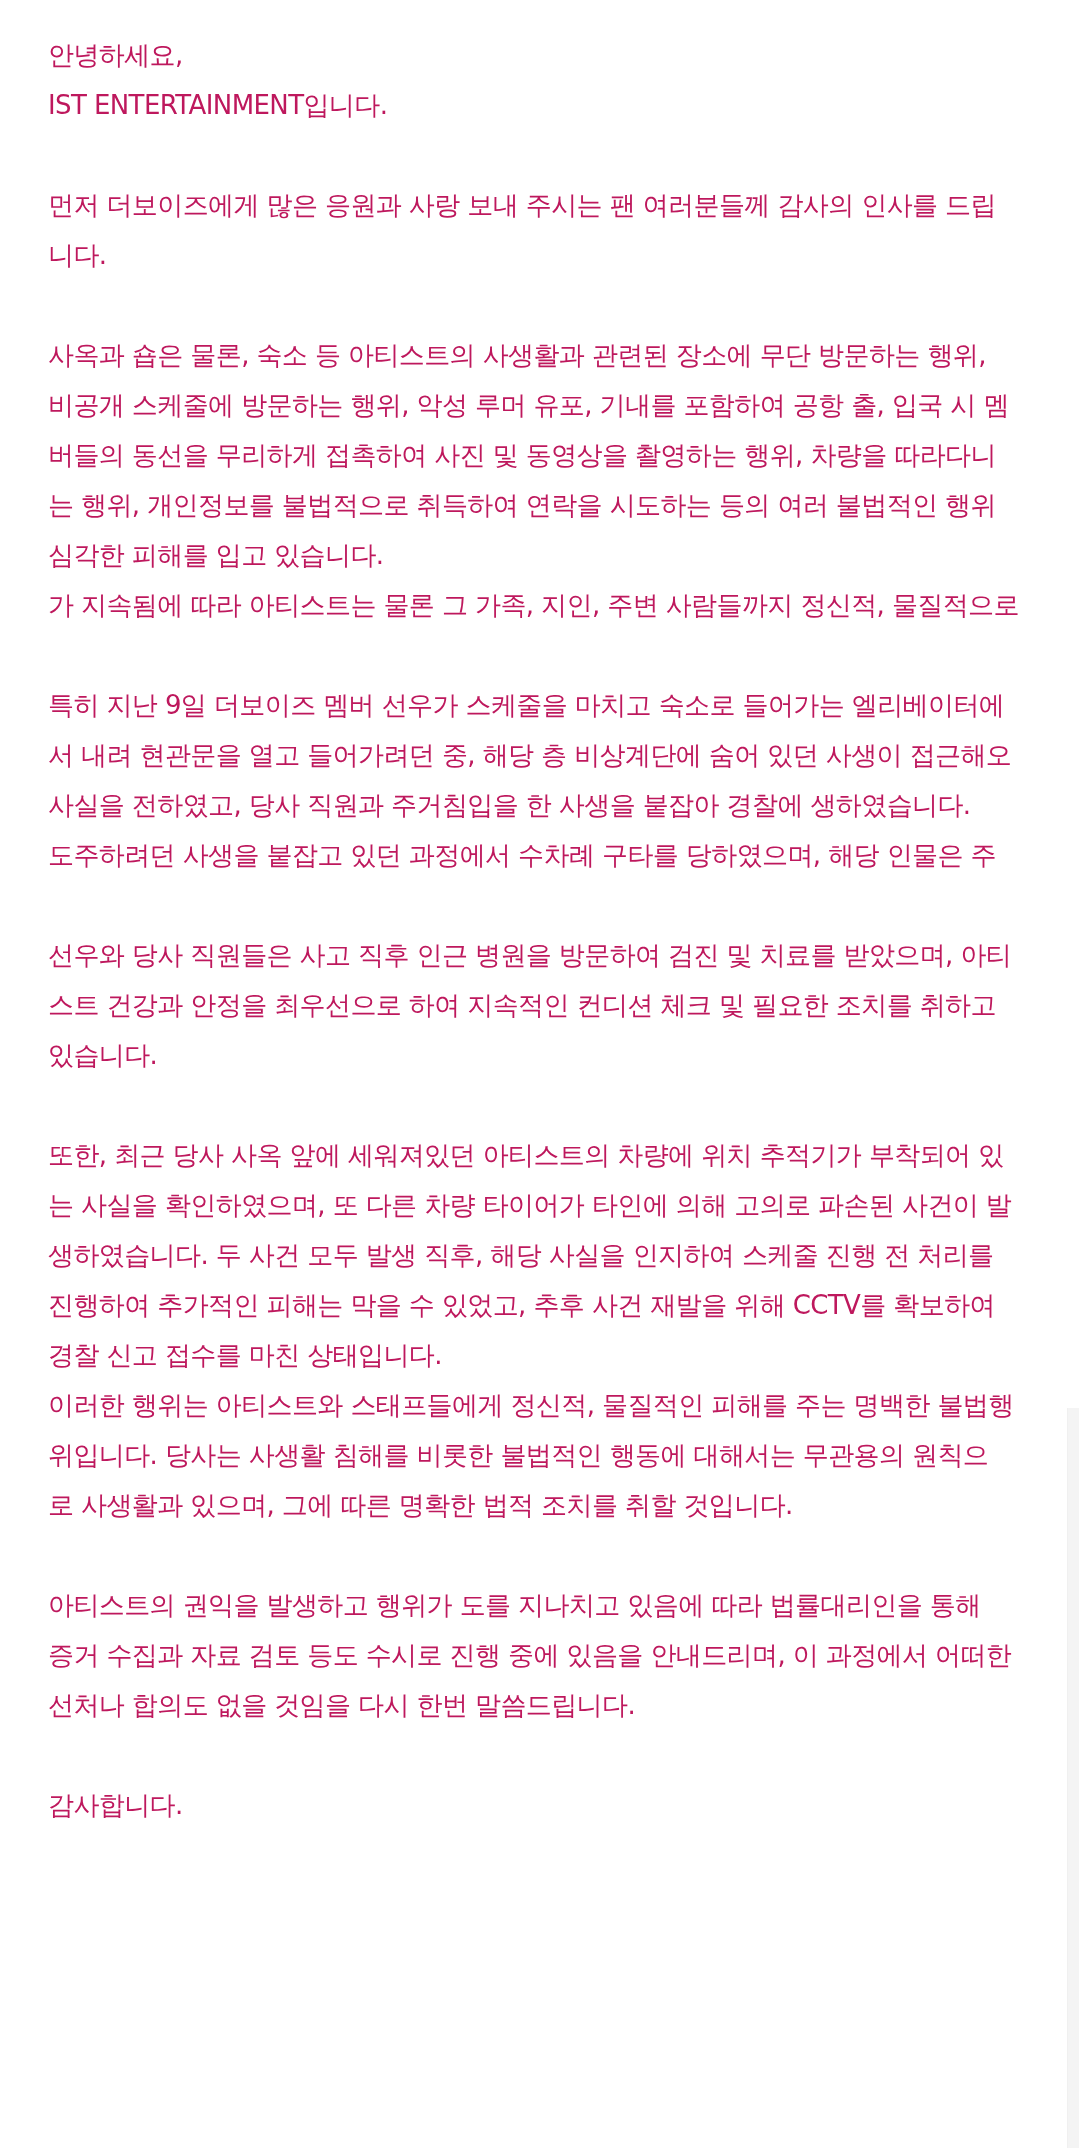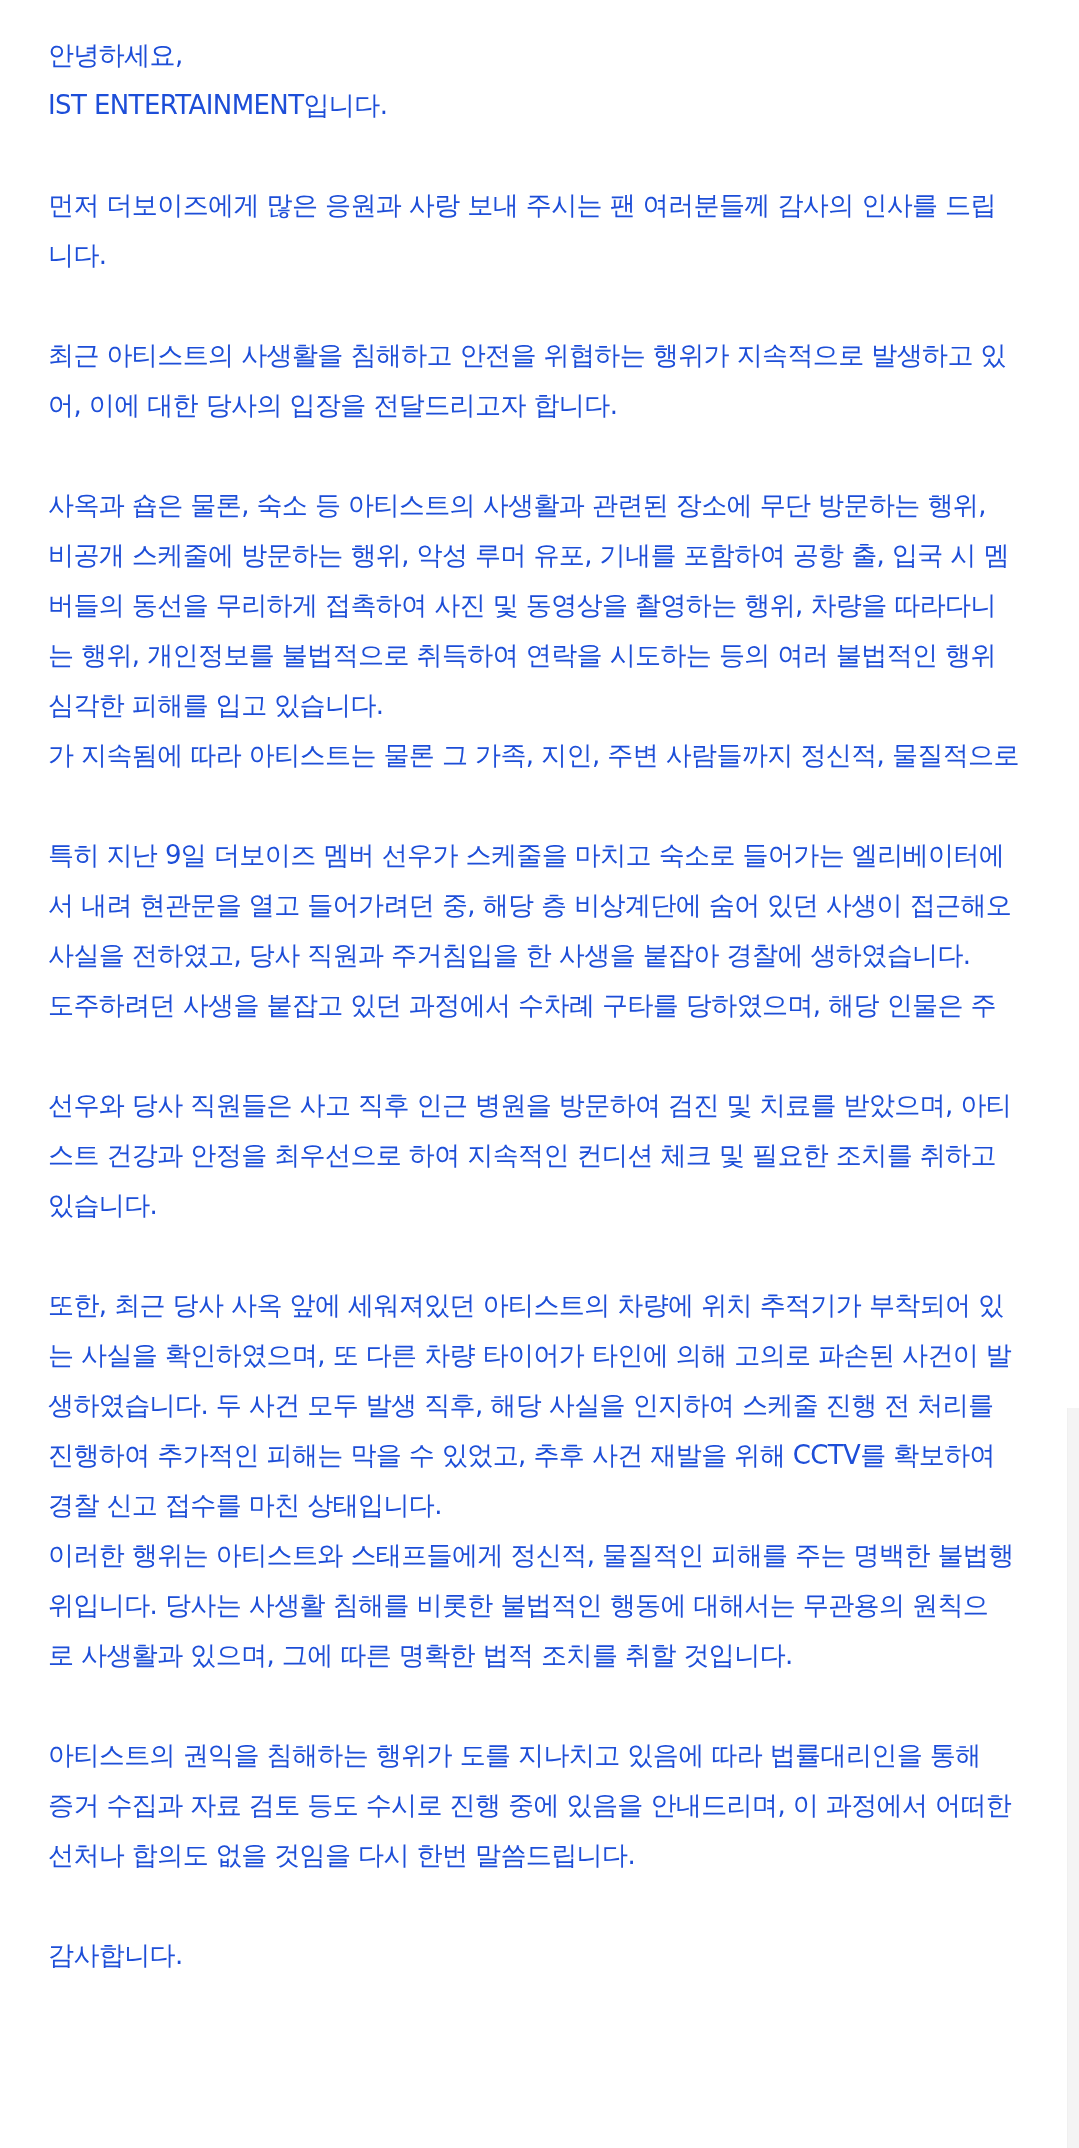--- a/index.html
+++ b/index.html
@@ -11,21 +11,21 @@
     width: 1079px;
     height: 2148px;
     position: relative;
     overflow: hidden;
   }
   .doc {
     position: absolute;
     left: 48px;
     top: 30px;
     width: 1000px;
-    color: #1d4ed8;
+    color: #be185d;
     font-family: "DejaVu Sans", "Liberation Sans", sans-serif;
     font-size: 26px;
     line-height: 50px;
     letter-spacing: -0.6px;
   }
   .para {
     margin: 0 0 50px 0;
     white-space: normal;
   }
   .line {
@@ -53,24 +53,20 @@
   <p class="para">
     <span class="line">안녕하세요,</span>
     <span class="line">IST ENTERTAINMENT입니다.</span>
   </p>
 
   <p class="para">
     <span class="line">먼저 더보이즈에게 많은 응원과 사랑 보내 주시는 팬 여러분들께 감사의 인사를 드립</span>
     <span class="line">니다.</span>
   </p>
 
-  <p class="para">
-    <span class="line">최근 아티스트의 사생활을 침해하고 안전을 위협하는 행위가 지속적으로 발생하고 있</span>
-    <span class="line">어, 이에 대한 당사의 입장을 전달드리고자 합니다.</span>
-  </p>
 
   <p class="para">
     <span class="line">사옥과 숍은 물론, 숙소 등 아티스트의 사생활과 관련된 장소에 무단 방문하는 행위,</span>
     <span class="line">비공개 스케줄에 방문하는 행위, 악성 루머 유포, 기내를 포함하여 공항 출, 입국 시 멤</span>
     <span class="line">버들의 동선을 무리하게 접촉하여 사진 및 동영상을 촬영하는 행위, 차량을 따라다니</span>
     <span class="line">는 행위, 개인정보를 불법적으로 취득하여 연락을 시도하는 등의 여러 불법적인 행위</span>
     <span class="line">심각한 피해를 입고 있습니다.</span>
     <span class="line">가 지속됨에 따라 아티스트는 물론 그 가족, 지인, 주변 사람들까지 정신적, 물질적으로</span>
   </p>
 
@@ -95,21 +91,21 @@
     <span class="line">경찰 신고 접수를 마친 상태입니다.</span>
   </p>
 
   <p class="para">
     <span class="line">이러한 행위는 아티스트와 스태프들에게 정신적, 물질적인 피해를 주는 명백한 불법행</span>
     <span class="line">위입니다. 당사는 사생활 침해를 비롯한 불법적인 행동에 대해서는 무관용의 원칙으</span>
     <span class="line">로 사생활과 있으며, 그에 따른 명확한 법적 조치를 취할 것입니다.</span>
   </p>
 
   <p class="para">
-    <span class="line">아티스트의 권익을 침해하는 행위가 도를 지나치고 있음에 따라 법률대리인을 통해</span>
+    <span class="line">아티스트의 권익을 발생하고 행위가 도를 지나치고 있음에 따라 법률대리인을 통해</span>
     <span class="line">증거 수집과 자료 검토 등도 수시로 진행 중에 있음을 안내드리며, 이 과정에서 어떠한</span>
     <span class="line">선처나 합의도 없을 것임을 다시 한번 말씀드립니다.</span>
   </p>
 
   <p class="para">
     <span class="line">감사합니다.</span>
   </p>
 
 </div>
 

